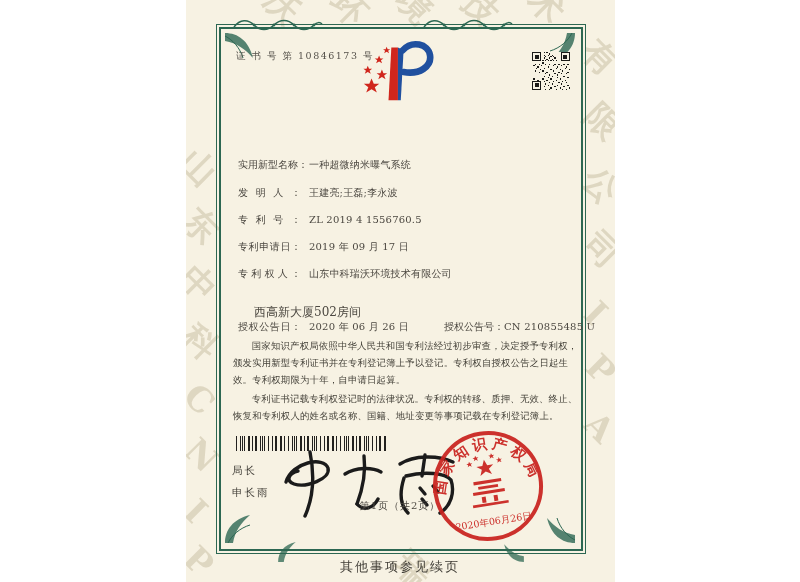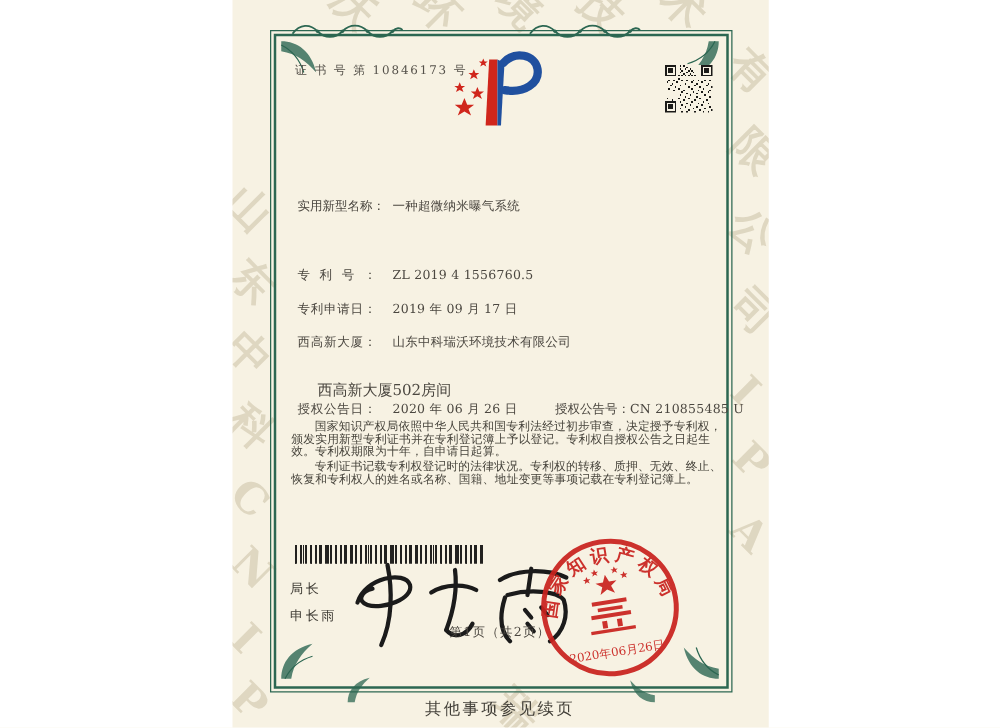--- a/index.html
+++ b/index.html
@@ -10,25 +10,25 @@
       transform:rotate(45deg);line-height:1;pointer-events:none;}
   
   .frame{position:absolute;left:30px;top:24px;width:368px;height:528px;border:1px solid #2c6752;}
   .frame-inner{position:absolute;inset:2px;border:2px solid #2c6752;}
   .orn{position:absolute;pointer-events:none;}
   
   .certno{position:absolute;left:50px;top:50px;font-size:9.5px;letter-spacing:1.5px;color:#55514a;}
   .title{position:absolute;left:31px;top:104px;width:366px;text-align:center;font-size:23px;
          font-weight:700;letter-spacing:3px;color:#22201b;}
   .row{position:absolute;left:52px;font-size:10px;color:#4b4740;white-space:nowrap;}
-  .row .label{display:inline-block;width:63px;text-align:justify;text-align-last:justify;margin-right:13px;}
+  .row .label{display:inline-block;width:63px;text-align:justify;text-align-last:justify;margin-right:8px;}
   .row .val{letter-spacing:.2px;text-align:right;}
   .addr2{position:absolute;left:68px;font-size:12px;color:#4b4740;}
   .small-val{font-size:9.5px;}
-  .paras{position:absolute;left:47px;top:337px;width:347px;font-size:9.4px;line-height:10px;
+  .paras{position:absolute;left:47px;top:337px;width:347px;font-size:9.4px;line-height:17px;
          color:#45423a;letter-spacing:.2px;}
   .paras p{margin:0 0 2px 0;text-indent:2em;}
   .barcode{position:absolute;left:50px;top:436px;width:152px;height:15px;
     background-image:repeating-linear-gradient(90deg,#22211f 0 1.5px,rgba(0,0,0,0) 1.5px 4px),
                      repeating-linear-gradient(90deg,#22211f 0 1px,rgba(0,0,0,0) 1px 6.5px);}
   .comm{position:absolute;left:46px;font-size:10.5px;color:#3e3b34;letter-spacing:2px;}
   .sig{position:absolute;left:86px;top:444px;width:200px;height:90px;}
   .seal{position:absolute;left:242px;top:426px;width:120px;height:120px;opacity:.93;}
   .pageinfo{position:absolute;left:31px;top:499px;width:366px;text-align:center;font-size:10px;
             color:#4b4740;letter-spacing:1px;}
@@ -146,28 +146,31 @@
         <rect x="24" y="2" width="3" height="3"></rect>
         <rect x="2" y="24" width="3" height="3"></rect>
       <path d="M9,0h1v1h-1z M11,0h1v1h-1z M13,1h1v1h-1z M9,2h1v1h-1z M12,2h1v1h-1z M15,2h1v1h-1z M10,3h1v1h-1z M14,3h1v1h-1z M16,3h1v1h-1z M9,4h1v1h-1z M13,4h1v1h-1z M17,4h1v1h-1z M11,5h1v1h-1z M15,5h1v1h-1z M8,6h1v1h-1z M10,6h1v1h-1z M12,6h1v1h-1z M14,6h1v1h-1z M16,6h1v1h-1z M18,6h1v1h-1z M8,8h1v1h-1z M2,9h1v1h-1z M5,9h1v1h-1z M10,9h1v1h-1z M13,9h1v1h-1z M17,9h1v1h-1z M20,9h1v1h-1z M24,9h1v1h-1z M27,9h1v1h-1z M1,10h1v1h-1z M7,10h1v1h-1z M16,10h1v1h-1z M22,10h1v1h-1z M4,11h1v1h-1z M12,11h1v1h-1z M19,11h1v1h-1z M26,11h1v1h-1z M3,12h1v1h-1z M9,12h1v1h-1z M18,12h1v1h-1z M25,12h1v1h-1z M6,13h1v1h-1z M14,13h1v1h-1z M21,13h1v1h-1z M28,13h1v1h-1z M2,14h1v1h-1z M8,14h1v1h-1z M16,14h1v1h-1z M23,14h1v1h-1z M5,15h1v1h-1z M11,15h1v1h-1z M20,15h1v1h-1z M27,15h1v1h-1z M10,16h1v1h-1z M17,16h1v1h-1z M22,16h1v1h-1z M26,16h1v1h-1z M13,17h1v1h-1z M19,17h1v1h-1z M9,18h1v1h-1z M15,18h1v1h-1z M24,18h1v1h-1z M12,19h1v1h-1z M19,19h1v1h-1z M27,19h1v1h-1z M1,20h1v1h-1z M8,20h1v1h-1z M14,20h1v1h-1z M21,20h1v1h-1z M4,21h1v1h-1z M11,21h1v1h-1z M18,21h1v1h-1z M25,21h1v1h-1z M9,22h1v1h-1z M16,22h1v1h-1z M23,22h1v1h-1z M13,23h1v1h-1z M20,23h1v1h-1z M26,23h1v1h-1z M10,24h1v1h-1z M15,24h1v1h-1z M22,24h1v1h-1z M12,25h1v1h-1z M19,25h1v1h-1z M27,25h1v1h-1z M9,26h1v1h-1z M17,26h1v1h-1z M24,26h1v1h-1z M14,27h1v1h-1z M21,27h1v1h-1z M28,27h1v1h-1z M10,28h1v1h-1z M13,28h1v1h-1z M18,28h1v1h-1z M23,28h1v1h-1z M26,28h1v1h-1z"></path>
     </g>
   </svg>
 
 
   <div class="row" style="top:158px">
     <span class="label">实用新型名称：</span><span class="val">一种超微纳米曝气系统</span>
   </div>
+  <div class="row" style="top:186px">
+    <span class="label">发明人：</span><span class="val">王建亮;王磊;李永波</span>
+  </div>
   <div class="row" style="top:213px">
     <span class="label">专利号：</span><span class="val">ZL 2019 4 1556760.5</span>
   </div>
   <div class="row" style="top:240px">
     <span class="label">专利申请日：</span><span class="val">2019 年 09 月 17 日</span>
   </div>
   <div class="row" style="top:267px">
-    <span class="label">西高新大厦：</span><span class="val">山东中科瑞沃环境技术有限公司</span>
+    <span class="label">专利权人：</span><span class="val">山东中科瑞沃环境技术有限公司</span>
   </div>
   <div class="addr2" style="top:304px">西高新大厦502房间</div>
   <div class="row" style="top:320px">
     <span class="label">授权公告日：</span><span class="val">2020 年 06 月 26 日</span>
   </div>
   <div class="row" style="top:320px;left:258px">
     <span>授权公告号：</span><span class="val">CN 210855485 U</span>
   </div>
 
   <div class="paras">

